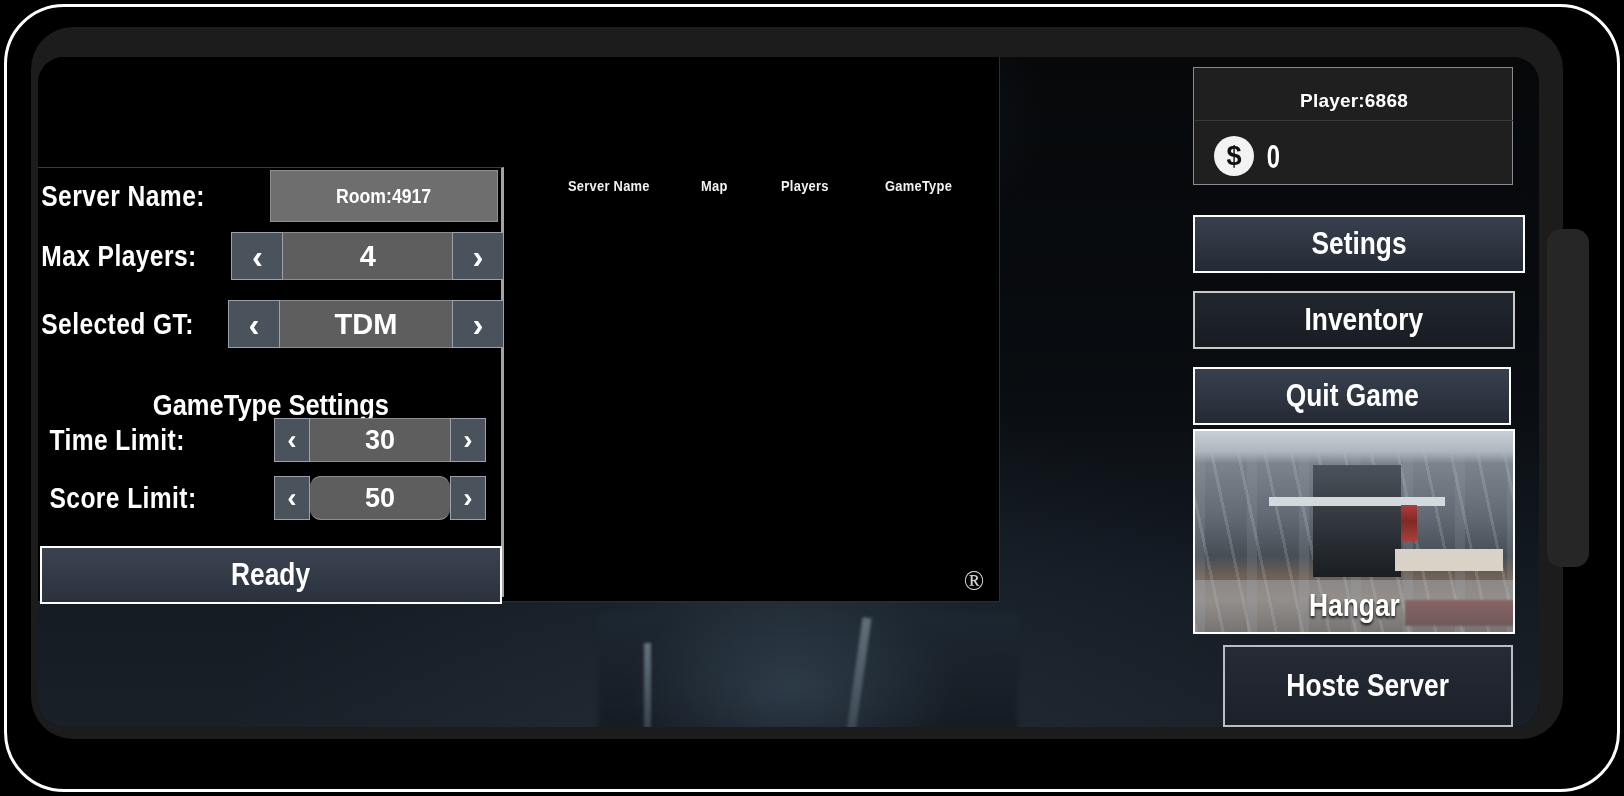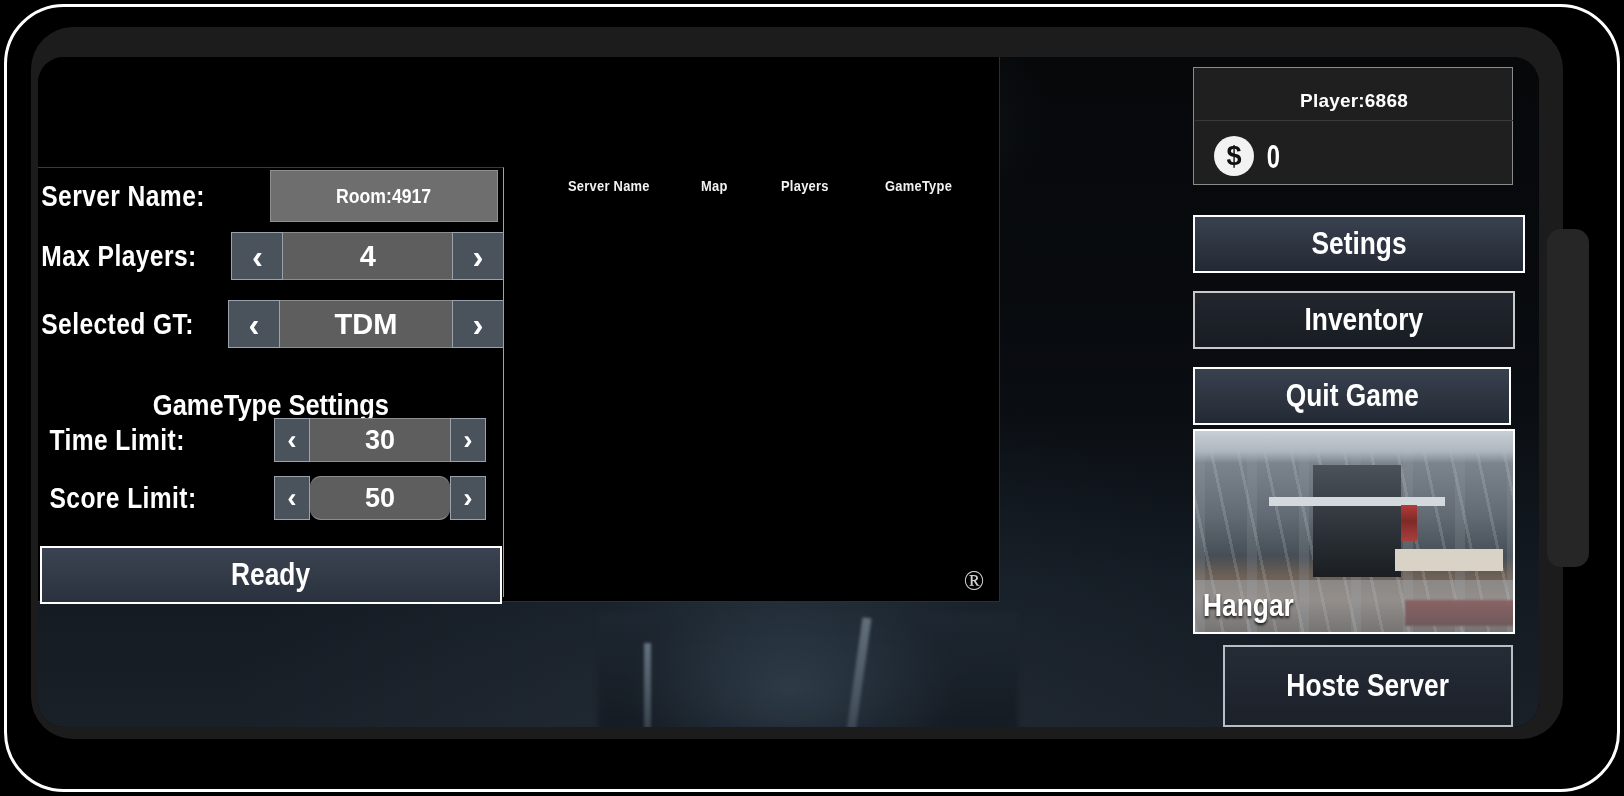--- a/index.html
+++ b/index.html
@@ -163,21 +163,21 @@
     font-family: "Liberation Serif", serif;
   }
 
   
   #settings-panel {
     position: absolute;
     left: 0px; top: 110px;
     width: 466px; height: 430px;
     background: #000000;
     border-top: 1px solid #3b3b3b;
-    border-right: 1px solid #a3a3a3;
+    border-right: 3px solid #a3a3a3;
     padding: 0;
   }
 
   .row {
     position: absolute;
     left: 0;
     width: 466px;
     height: 56px;
     display: flex;
     align-items: center;
@@ -397,21 +397,21 @@
     position: absolute;
     left: 200px; top: 118px;
     width: 108px; height: 22px;
     background: #d8d3c6;
     filter: blur(.6px);
   }
   #map-name {
     position: absolute;
     left: 0; bottom: 0;
     width: 100%; height: 52px;
-    display: flex; align-items: center; justify-content: flex-start;
+    display: flex; align-items: center; justify-content: center;
     background: rgba(185,195,205,.38);
     color: #ffffff;
     font-size: 31px;
     font-weight: 700;
     font-family: "Liberation Sans Narrow", "Liberation Sans", sans-serif;
     text-shadow: 0 2px 3px rgba(0,0,0,.85);
   }
   #map-name span { display:inline-block; transform: scaleX(.85); }
 
   #btn-host {

